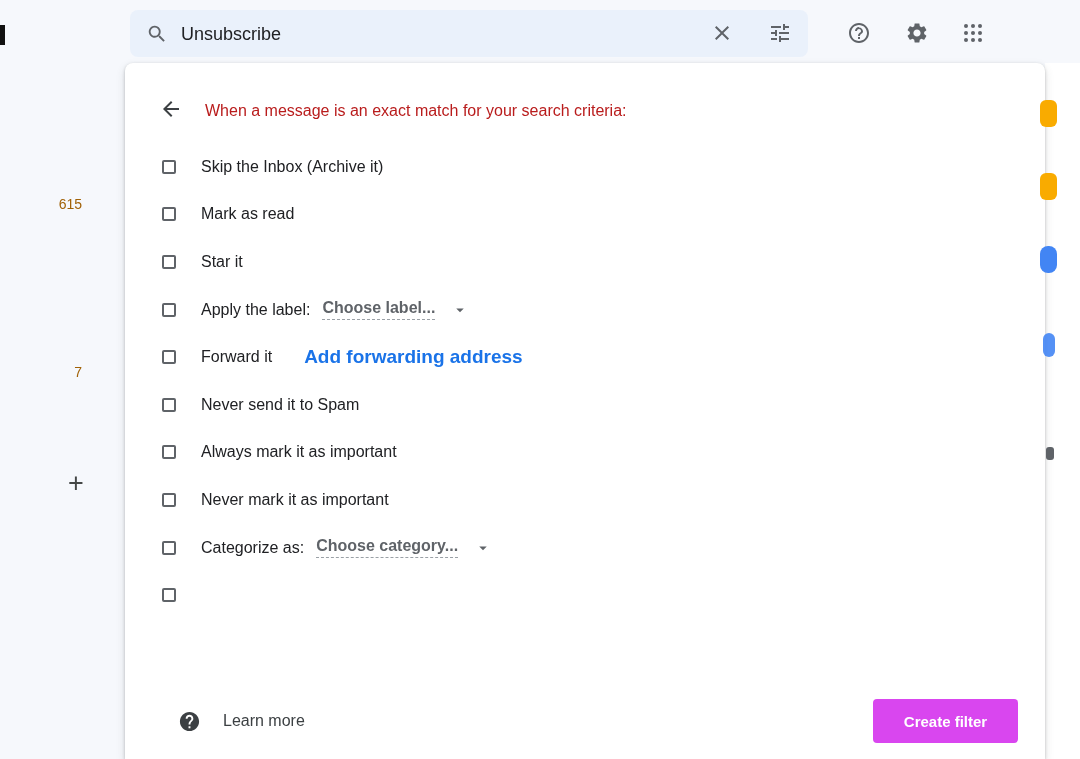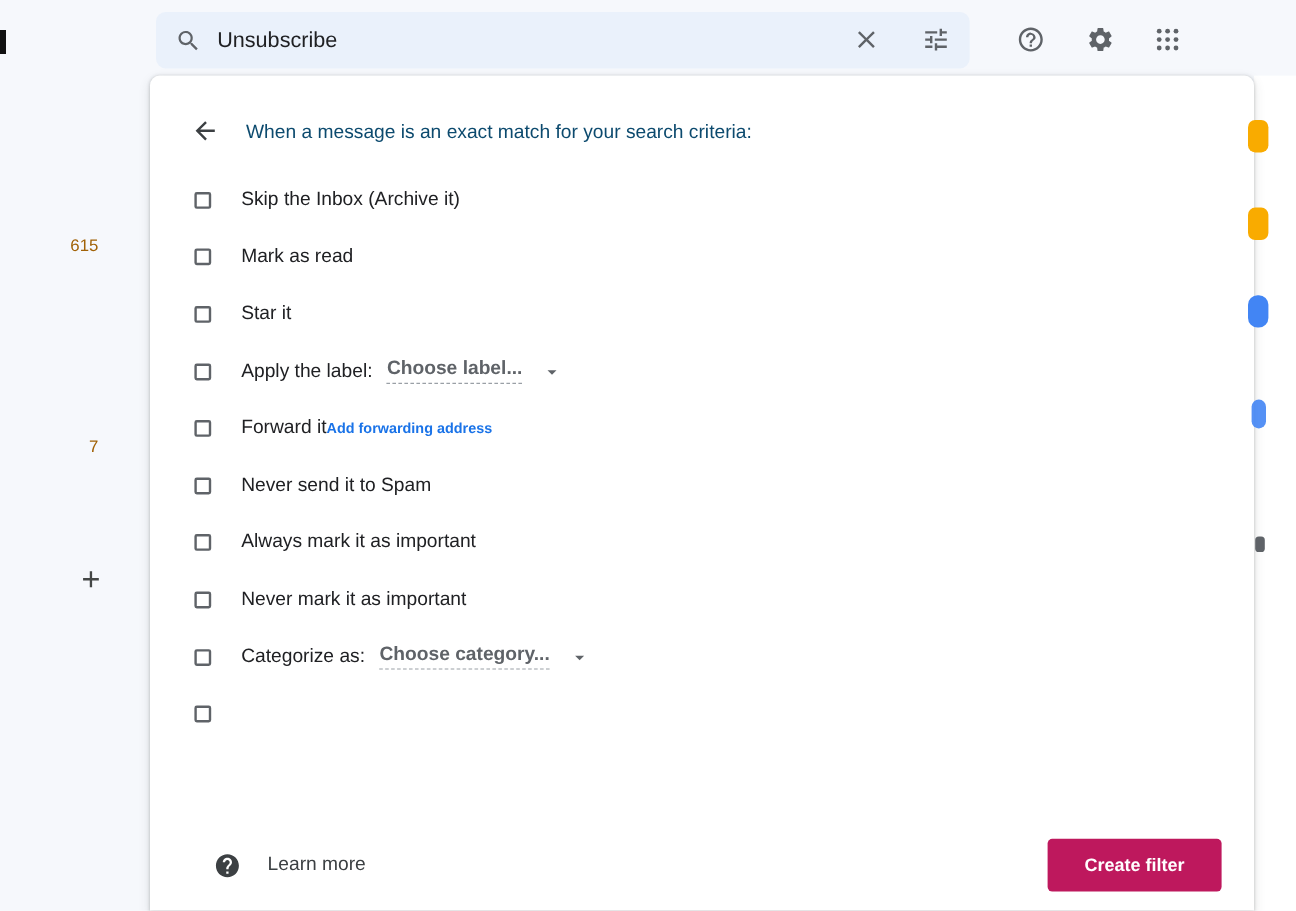--- a/index.html
+++ b/index.html
@@ -50,52 +50,52 @@
   .frag-b2 { left:1043px; top:333px; width:12px; height:24px; background:#4285f4; border-radius:6px; opacity:.9; }
   .frag-s  { left:1046px; top:447px; width:8px;  height:13px; background:#5f6368; border-radius:3px; }
 
   
   .panel {
     position:absolute; left:125px; top:63px; width:920px; height:696px;
     background:#ffffff; border-radius:8px 8px 0 0; z-index:5;
     box-shadow:0 1px 3px rgba(60,64,67,.3), 0 4px 10px rgba(60,64,67,.15);
   }
   .back-btn { position:absolute; left:34px; top:34px; width:24px; height:24px; fill:#3c4043; cursor:pointer; }
-  .panel-title { position:absolute; left:80px; top:36px; font-size:16px; color:#0c4a6e; line-height:24px;text-align:center; }
+  .panel-title { position:absolute; left:80px; top:36px; font-size:16px; color:#b91c1c; line-height:24px;text-align:center; }
 
   .options { position:absolute; left:37px; top:80px; right:40px; }
   .option-row { height:47.6px; display:flex; align-items:center; }
 
   .checkbox {
     width:14px; height:14px; flex:none;
     border:2px solid #5f6368; border-radius:2px;
     display:flex; align-items:center; justify-content:center;
     cursor:pointer; background:#fff;
   }
   .checkbox svg { display:none; width:15px; height:15px; fill:#3c4043; }
   .checkbox.checked { border-color:#3c4043; }
   .checkbox.checked svg { display:block; }
 
   .opt-label { margin-left:25px; font-size:16px; color:#202124;text-align:right; }
 
   .dropdown { margin-left:12px; display:flex; align-items:center; cursor:pointer; }
   .dropdown .dd-text { font-size:16px; color:#5f6368; border-bottom:1px dashed #9aa0a6; padding-bottom:2px;font-weight:bold; }
   .dropdown svg { margin-left:16px; width:18px; height:18px; fill:#5f6368; }
 
-  .fwd-link { font-size:12px; font-weight:700; color:#1a73e8; cursor:pointer; }
+  .fwd-link { margin-left:32px; font-size:19px; font-weight:700; color:#1a73e8; cursor:pointer; }
 
   .panel-footer {
     position:absolute; left:53px; right:27px; top:636px; height:44px;
     display:flex; align-items:center; justify-content:space-between;
   }
   .learn-more { display:flex; align-items:center; cursor:pointer; }
   .learn-more svg { width:23px; height:23px; fill:#3c4043; }
   .learn-more span { margin-left:22px; font-size:16px; color:#3c4043; }
   .create-filter-btn {
-    width:145px; height:44px; background:#be185d; color:#ffffff;
+    width:145px; height:44px; background:#d946ef; color:#ffffff;
     border:none; border-radius:4px; font-size:15px; font-weight:700;
     font-family:"Liberation Sans", sans-serif; cursor:pointer;
   }
 </style>
 </head>
 <body>
 
 <div class="tl-frag"></div>
 
 <div class="search-bar">

